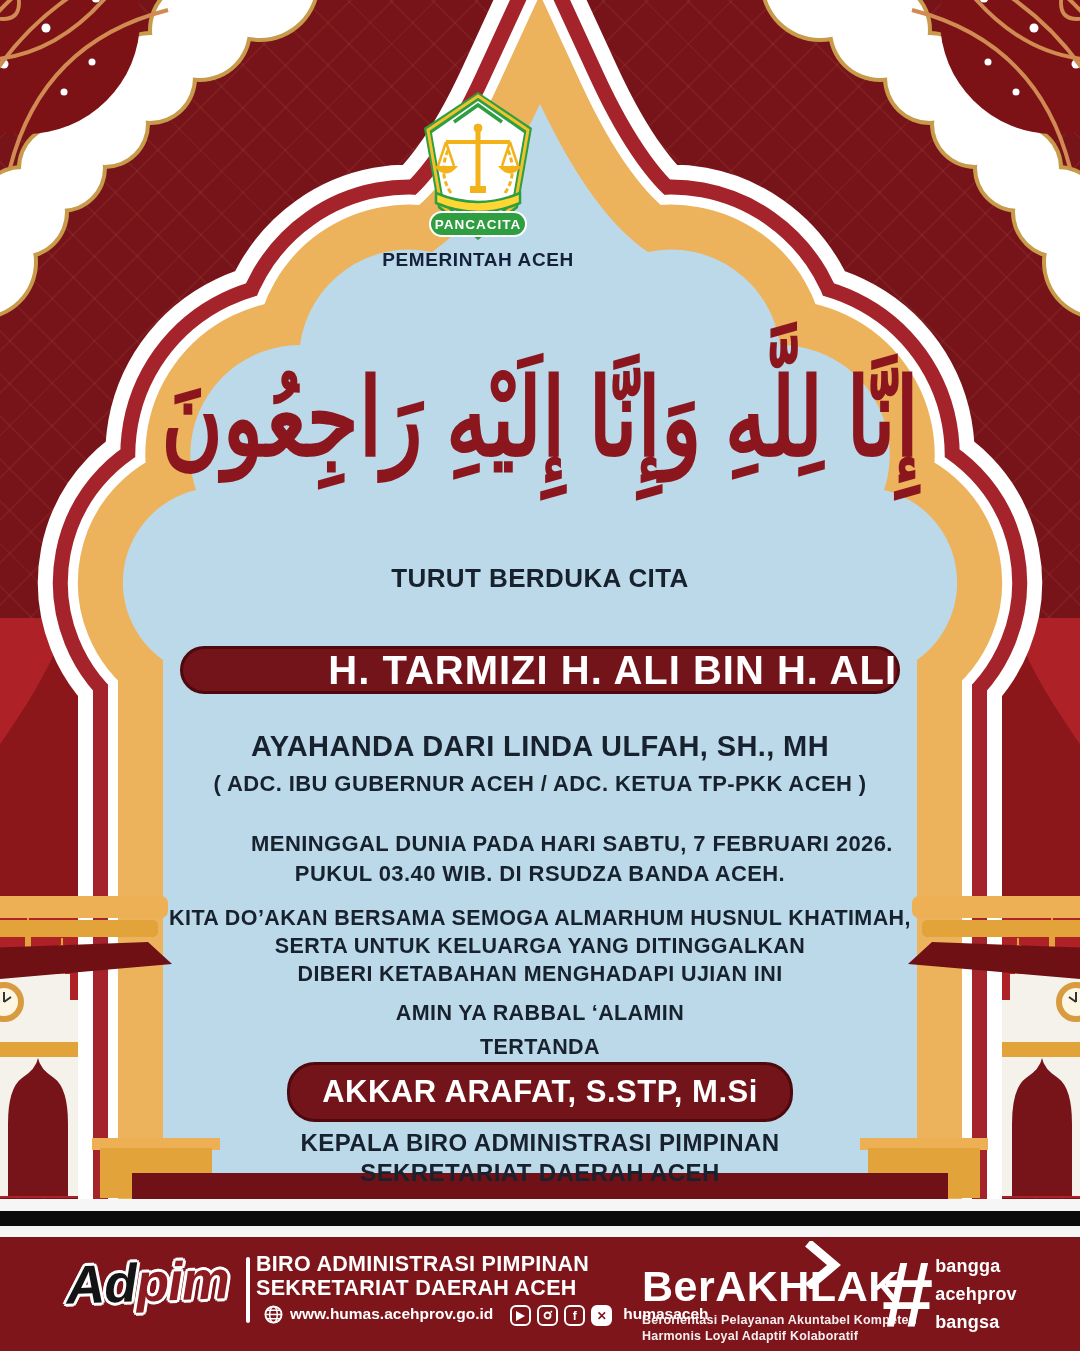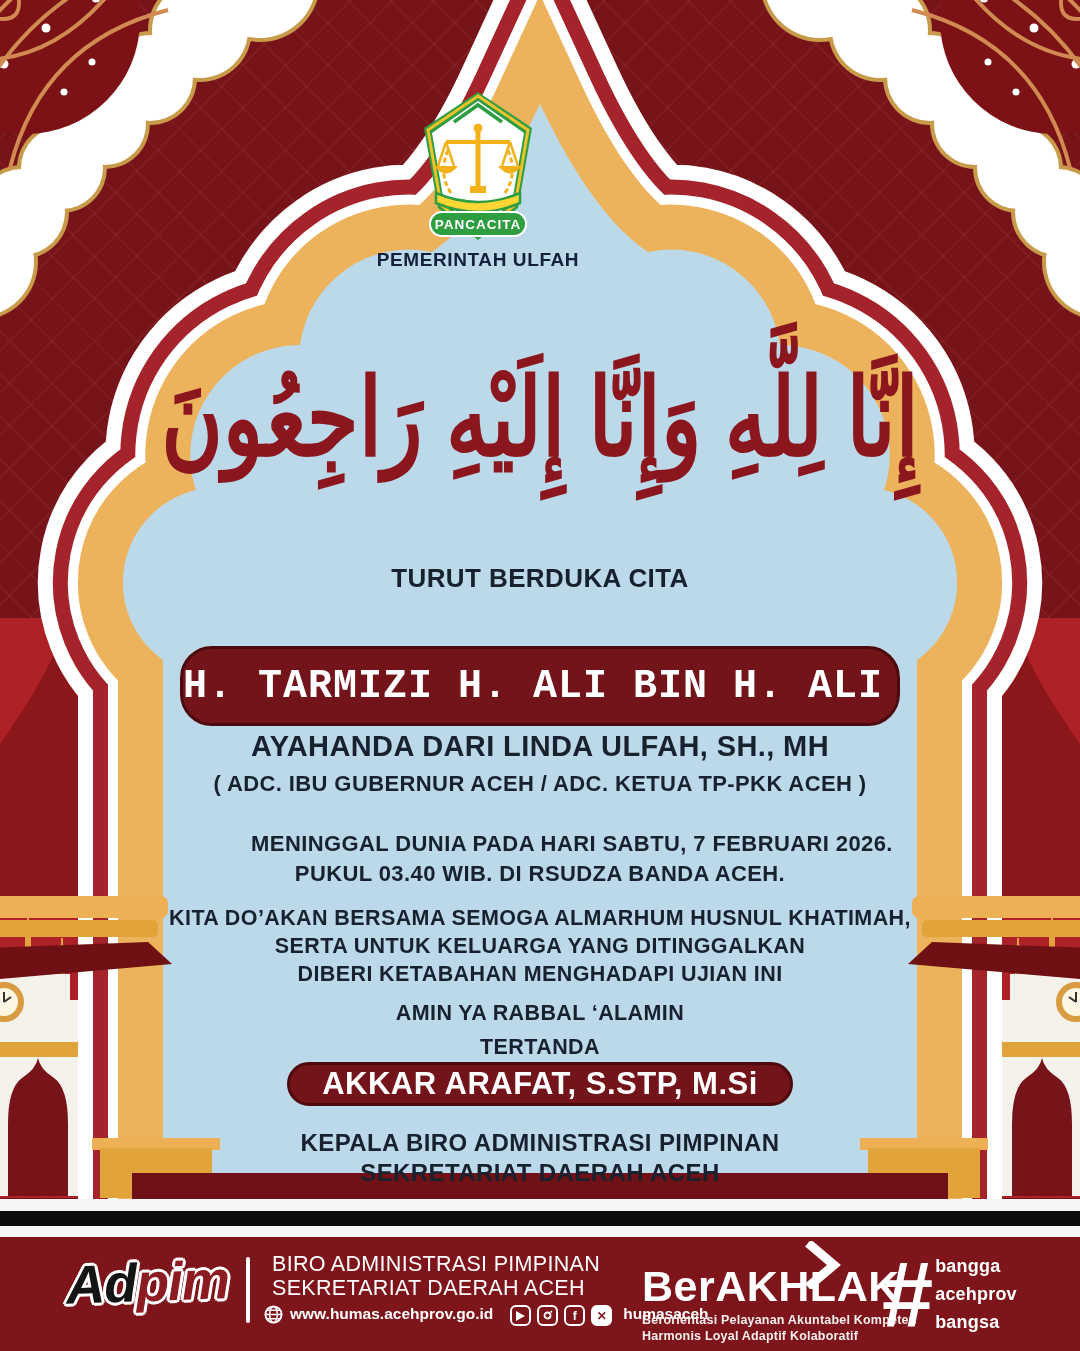--- a/index.html
+++ b/index.html
@@ -13,37 +13,37 @@
   }
   .scene{position:absolute;left:0;top:0;width:1080px;height:1351px;}
   .txt{position:absolute;left:164px;width:752px;text-align:center;font-weight:bold;
        color:#18222F;letter-spacing:.4px;line-height:1.25;}
   .logo-wrap{position:absolute;left:0;top:92px;width:956px;text-align:center;}
   .org-name{font-weight:bold;color:#15203A;font-size:19px;letter-spacing:.6px;margin-top:3px;}
   .arabic{position:absolute;left:110px;right:110px;top:268px;height:300px;
           display:flex;align-items:center;justify-content:center;
           direction:rtl;color:#8B161D;font-size:84px;font-weight:bold;
           transform:scaleY(1.28);transform-origin:center;}
-  .name-banner{position:absolute;left:180px;top:646px;width:720px;height:80px;border-radius:32px;
+  .name-banner{position:absolute;left:180px;top:646px;width:720px;height:48px;border-radius:32px;
           background:#73131A;border:3px solid #4D090D;box-sizing:border-box;
-          display:flex;align-items:center;justify-content:flex-start;
-          color:#fff;font-weight:bold;font-size:40px;letter-spacing:1px;font-family:Liberation Mono, monospace;}
-  .signer-pill{position:absolute;left:287px;top:1062px;width:506px;height:44px;border-radius:28px;
+          display:flex;align-items:center;justify-content:flex-end;
+          color:#fff;font-weight:bold;font-size:40px;letter-spacing:1px;}
+  .signer-pill{position:absolute;left:287px;top:1062px;width:506px;height:60px;border-radius:28px;
           background:#73131A;border:3px solid #4D090D;box-sizing:border-box;
           display:flex;align-items:center;justify-content:center;
           color:#fff;font-weight:bold;font-size:31px;letter-spacing:.5px;}
   .stripe{position:absolute;left:0;width:1080px;}
   .footer{position:absolute;left:0;top:1237px;width:1080px;height:114px;background:#7D151A;color:#fff;}
   .adpim{position:absolute;left:66px;top:14px;font-style:italic;font-weight:bold;font-size:54px;
          transform:rotate(-2deg);letter-spacing:-1px;
          text-shadow:-2px -2px 0 #fff,2px -2px 0 #fff,-2px 2px 0 #fff,2px 2px 0 #fff,0 -3px 0 #fff,0 3px 0 #fff,-3px 0 0 #fff,3px 0 0 #fff;}
   .adpim .ad{color:#141414;}
   .adpim .pim{color:#8C1C22;}
   .fdivider{position:absolute;left:246px;top:20px;width:4px;height:66px;background:#fff;border-radius:2px;}
-  .office{position:absolute;left:272px;top:15px;font-weight:normal;font-size:21.5px;line-height:24px;letter-spacing:.3px;}
+  .office{position:absolute;left:256px;top:15px;font-weight:bold;font-size:21.5px;line-height:24px;letter-spacing:.3px;}
   .weburl{position:absolute;left:264px;top:68px;display:flex;align-items:flex-start;gap:7px;}
   .weburl .url{font-weight:bold;font-size:15.5px;}
   .sicons{display:flex;align-items:center;gap:6px;margin-left:10px;}
   .sicon{width:21px;height:21px;border:2px solid #fff;border-radius:6px;box-sizing:border-box;
          display:flex;align-items:center;justify-content:center;font-size:12px;font-weight:bold;color:#fff;}
   .sicon.filled{background:#fff;color:#7D151A;}
   .handle{font-weight:bold;font-size:15.5px;margin-left:4px;}
   .berakhlak{position:absolute;left:642px;top:26px;}
   .berakhlak .title{font-weight:bold;font-size:43px;letter-spacing:.5px;line-height:46px;}
   .berakhlak .tag{font-size:12.5px;font-weight:bold;color:rgba(255,255,255,.93);line-height:16px;margin-top:3px;letter-spacing:.2px;}
@@ -165,21 +165,21 @@
         <path d="M16 74 Q28 89 40 74 Z" stroke="none"></path>
         <path d="M80 74 Q92 89 104 74 Z" stroke="none"></path>
         <rect x="52" y="94" width="16" height="7" stroke="none"></rect>
         <path d="M30 58 Q20 82 33 101" stroke-width="3" fill="none" stroke-dasharray="5 3"></path>
         <path d="M90 58 Q100 82 87 101" stroke-width="3" fill="none" stroke-dasharray="5 3"></path>
       </g>
       <path d="M18 101 Q60 119 102 101 L102 111 Q60 129 18 111 Z" fill="#FFD633" stroke="#2F9E41" stroke-width="2.5"></path>
       <rect x="12" y="120" width="96" height="24" rx="12" fill="#2F9E41" stroke="#FFFFFF" stroke-width="2"></rect>
       <text x="60" y="137" text-anchor="middle" font-size="13.5" font-weight="bold" fill="#FFFFFF" letter-spacing="1">PANCACITA</text>
     </svg>
-    <div class="org-name">PEMERINTAH ULFAH</div>
+    <div class="org-name">PEMERINTAH ACEH</div>
   </div>
 
   <div class="arabic">إِنَّا لِلَّهِ وَإِنَّا إِلَيْهِ رَاجِعُونَ</div>
 
   <div class="txt" style="top:562px;font-size:26px;">TURUT BERDUKA CITA</div>
 
   <div class="name-banner">
     <span>H. TARMIZI H. ALI BIN H. ALI</span>
   </div>
 

